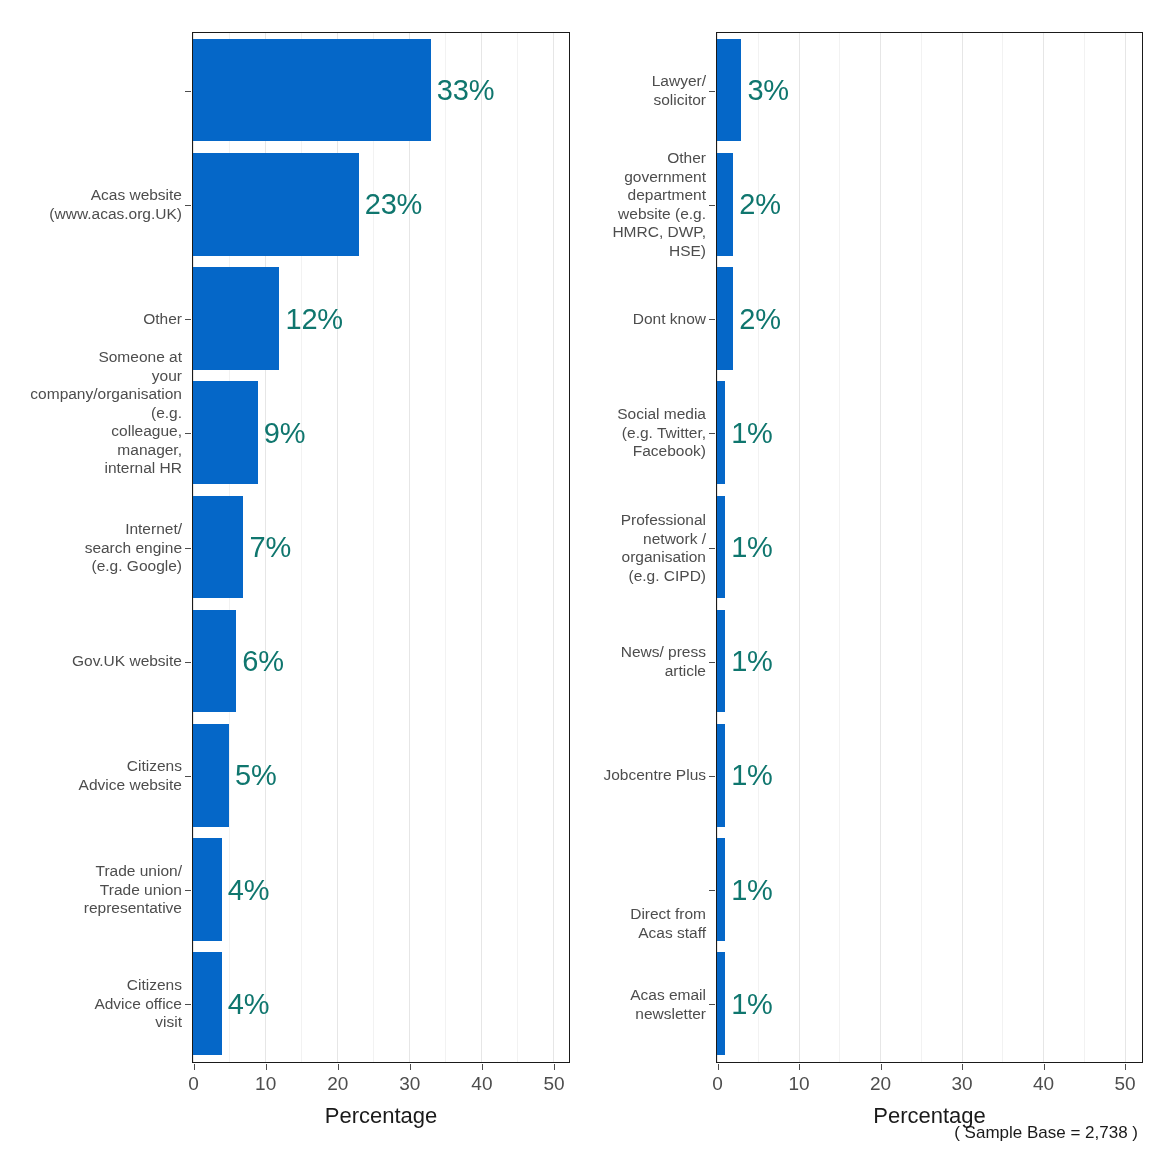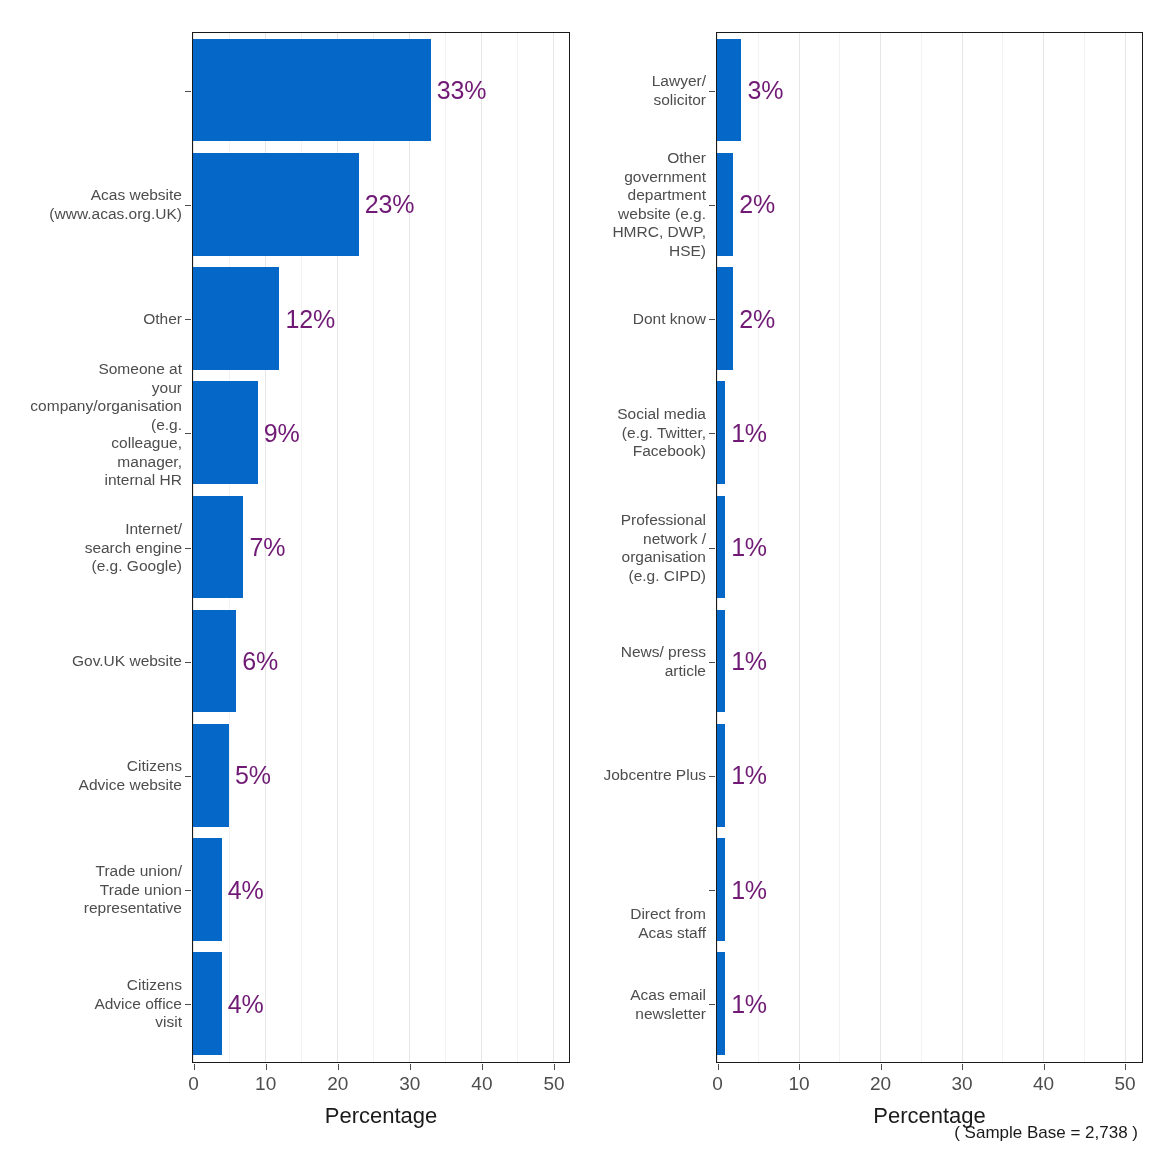--- a/index.html
+++ b/index.html
@@ -24,22 +24,22 @@
   }
   .grid-major{background:#e6e6e6;}
   .grid-minor{background:#f2f2f2;}
   .bar{
     position:absolute;left:0;top:0;bottom:0;
   }
   .bar-value{
     position:absolute;
     top:50%;
     transform:translateY(-50%);
-    color:#701a75;
-    font-size:25px;
+    color:#0f766e;
+    font-size:29px;
     line-height:1;
     white-space:nowrap;
     letter-spacing:-0.2px;
   }
 
   
   .ylab{
     position:absolute;
     text-align:right;
     color:#4d4d4d;
@@ -116,21 +116,21 @@
         <div class="bar" style="background: rgb(5, 103, 200); top: 919.31px; height: 102.78px; bottom: auto; width: 28.8308px;"></div>
         <div class="bar-value" style="left: 34.8308px; top: 970.7px;">4%</div>
       </div>
   <div class="ytick" style="left: 185px; top: 91px;"></div>
       <div class="ytick" style="left: 185px; top: 205px;"></div>
       <div class="ylab" style="right: 398px; left: 0px; top: 186px; margin-left: 18px;">Acas website
 (www.acas.org.UK)</div>
       <div class="ytick" style="left: 185px; top: 319px;"></div>
       <div class="ylab" style="right: 398px; left: 0px; top: 310px;">Other</div>
       <div class="ytick" style="left: 185px; top: 433px;"></div>
-      <div class="ylab" style="right: 398px; left: 0px; top: 360px;">Someone at
+      <div class="ylab" style="right: 398px; left: 0px; top: 348px;">Someone at
 your
 company/organisation
 (e.g.
 colleague,
 manager,
 internal HR</div>
       <div class="ytick" style="left: 185px; top: 548px;"></div>
       <div class="ylab" style="right: 398px; left: 0px; top: 520px;">Internet/
 search engine
 (e.g. Google)</div>

